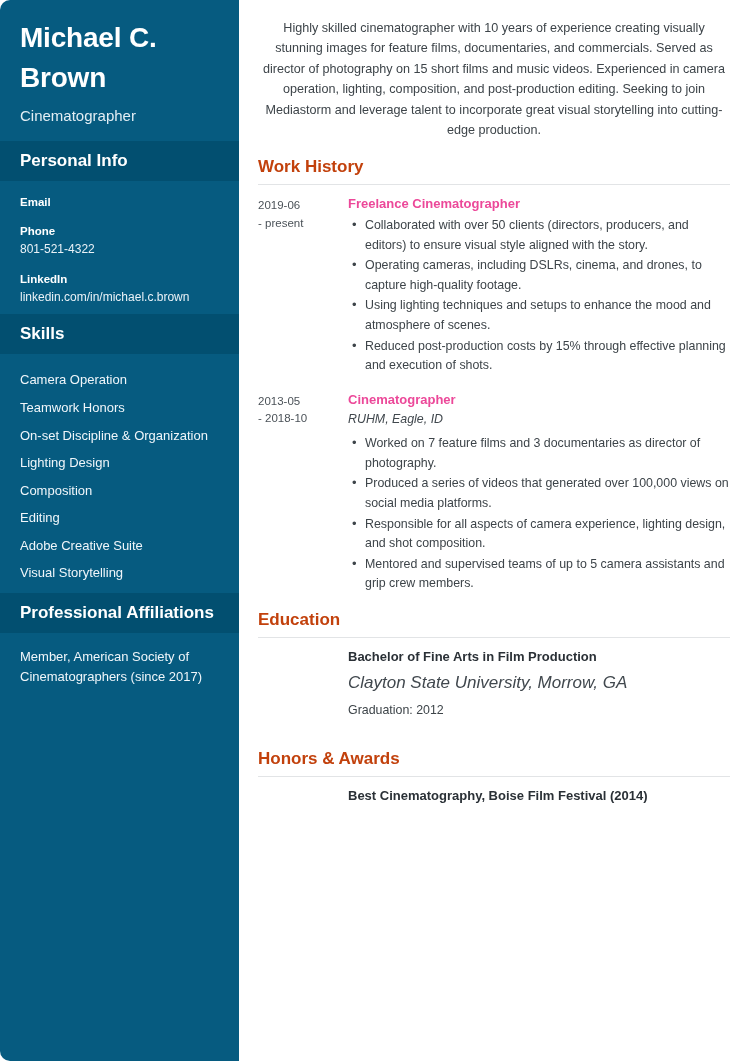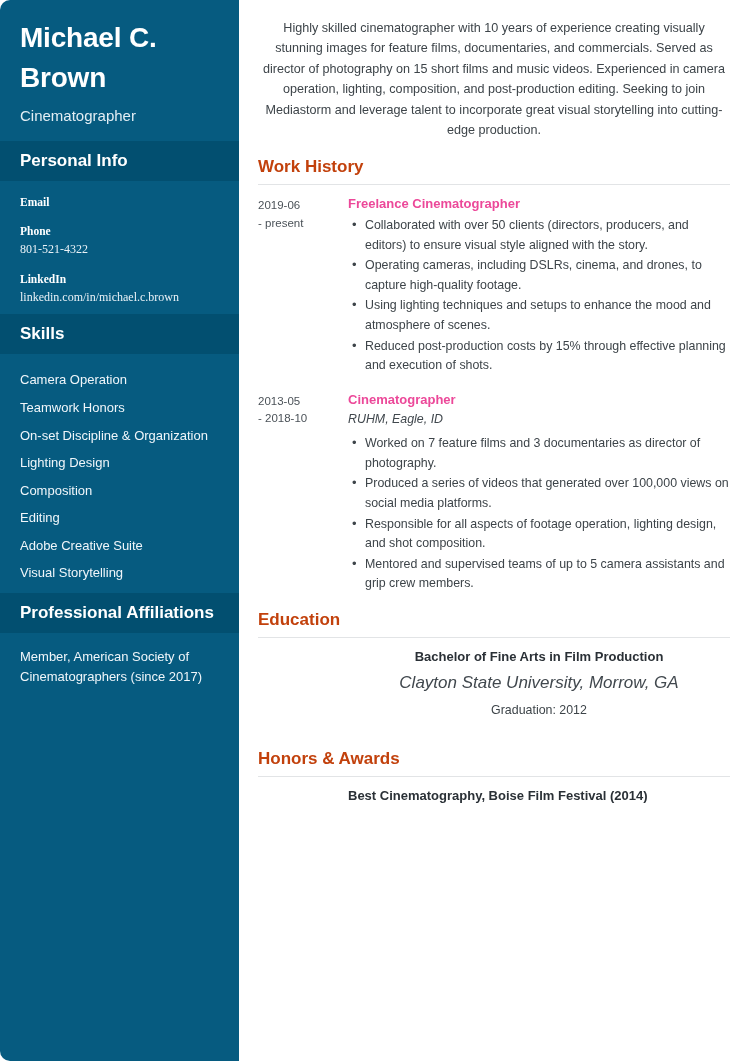--- a/index.html
+++ b/index.html
@@ -55,21 +55,20 @@
   }
   .side-band-title {
     font-size: 17px;
     font-weight: bold;
     color: #ffffff;
     line-height: 1.25;
   }
 
   .side-body {
     padding: 14px 20px 4px 20px;
-    font-family: Liberation Serif, serif;
   }
   .contact-block { margin-bottom: 14px; }
   .contact-block:last-child { margin-bottom: 4px; }
   .contact-label {
     font-size: 11.5px;
     font-weight: bold;
     color: #ffffff;
     line-height: 1.35;
   }
   .contact-value {
@@ -177,21 +176,21 @@
     font-size: 13px;
     color: #3d4449;
   }
 
   .edu-entry {
     display: flex;
     align-items: flex-start;
     margin-bottom: 6px;
   }
   .edu-spacer { flex: 0 0 82px; width: 82px; }
-  .edu-body { flex: 1 1 auto; padding-left: 8px; text-align: center; }
+  .edu-body { flex: 1 1 auto; padding-left: 8px; }
   .edu-degree {
     font-size: 13px;
     font-weight: bold;
     color: #2a3036;
     line-height: 1.35;
     margin: 0 0 4px 0;
   }
   .edu-school {
     font-size: 17px;
     font-style: italic;
@@ -302,21 +301,21 @@
         <div class="entry-dates">
           <div>2013-05</div>
           <div>- 2018-10</div>
         </div>
         <div class="entry-body">
           <div class="entry-role">Cinematographer</div>
           <div class="entry-org">RUHM, Eagle, ID</div>
           <ul class="bullets">
             <li>Worked on 7 feature films and 3 documentaries as director of photography.</li>
             <li>Produced a series of videos that generated over 100,000 views on social media platforms.</li>
-            <li>Responsible for all aspects of footage operation, lighting design, and shot composition.</li>
+            <li>Responsible for all aspects of camera experience, lighting design, and shot composition.</li>
             <li>Mentored and supervised teams of up to 5 camera assistants and grip crew members.</li>
           </ul>
         </div>
       </div>
     </section>
 
     <section class="section">
       <h2 class="section-head">Education</h2>
       <div class="section-rule"></div>
       <div class="edu-entry">

